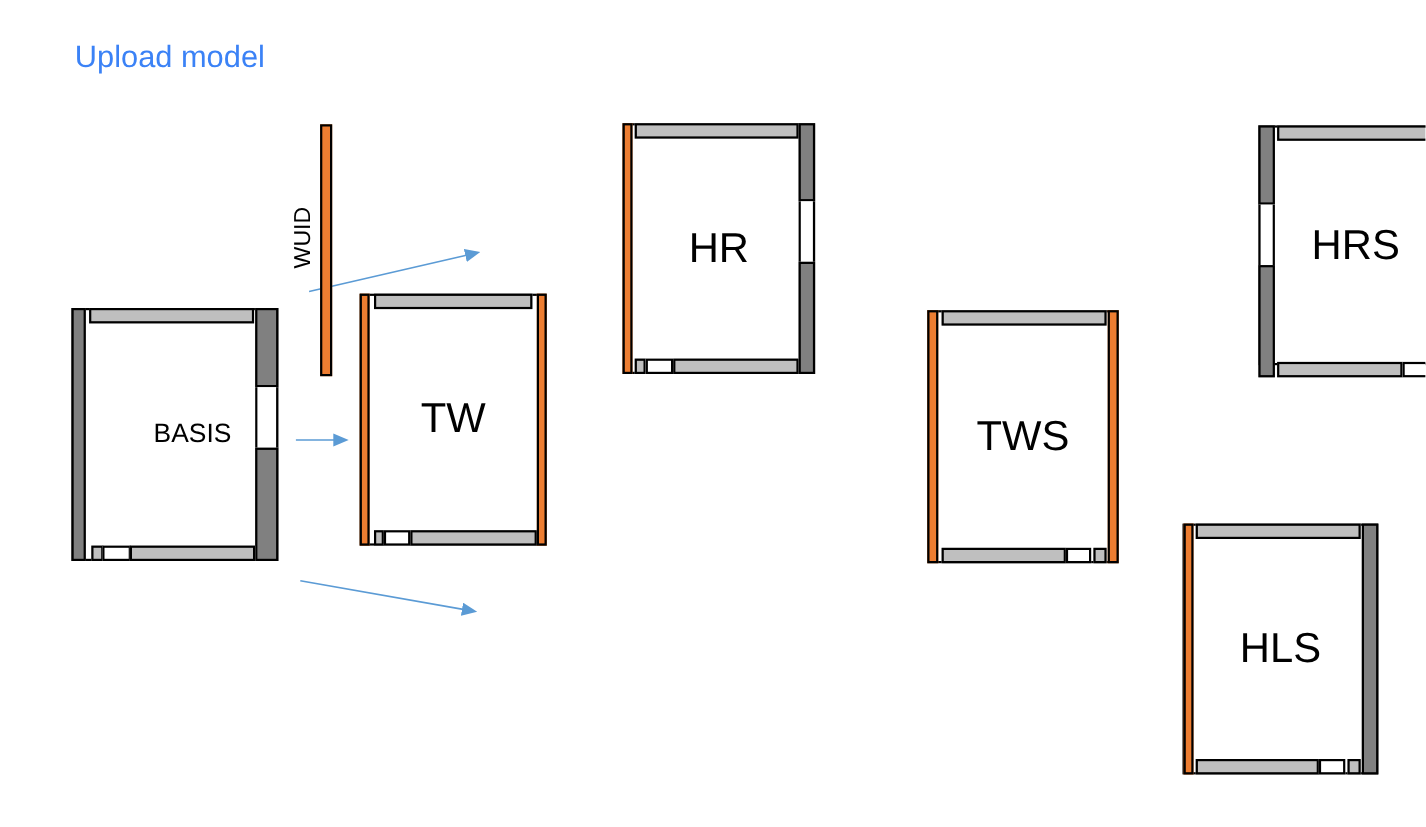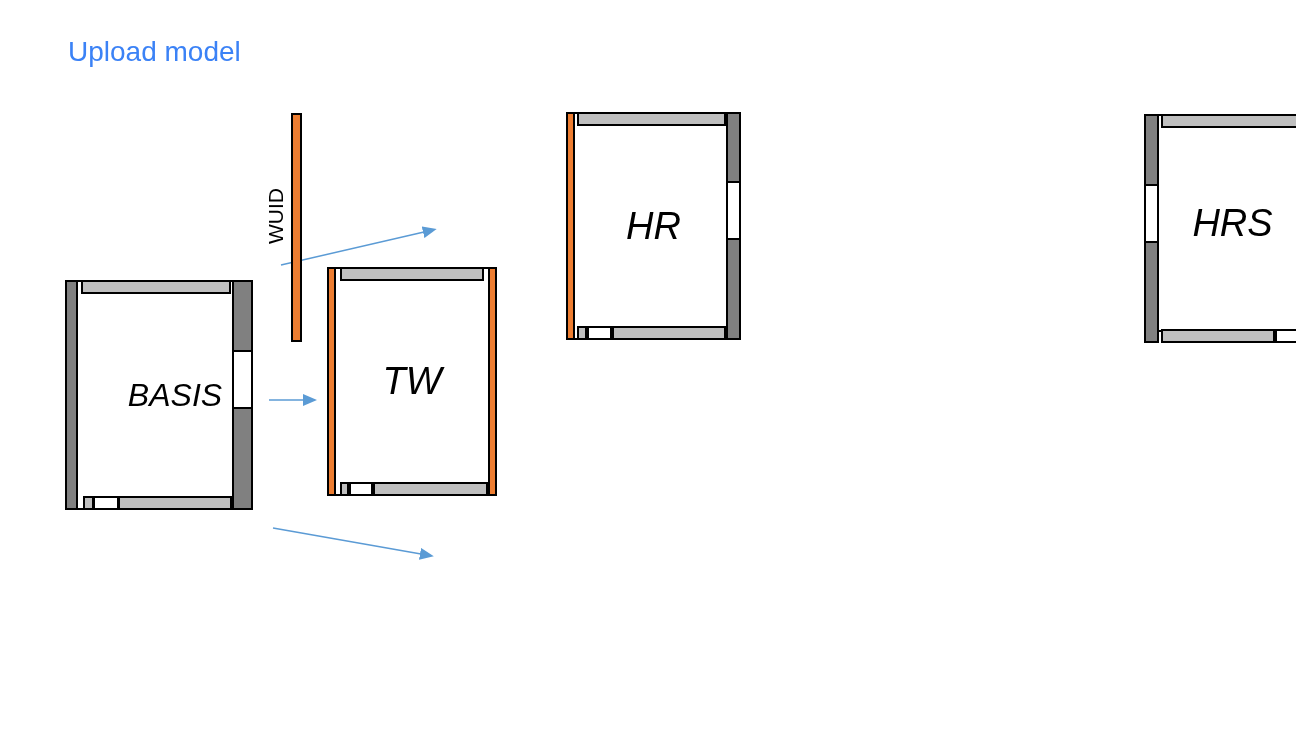--- a/index.html
+++ b/index.html
@@ -13,22 +13,22 @@
   }
   .col-header{position:absolute; font-size:28px; color:#3b82f6; white-space:nowrap;}
   .room{position:absolute;}
   .outline{position:absolute; inset:0; border:2px solid var(--outline); box-sizing:border-box;}
   .w{position:absolute; box-sizing:border-box; border:2px solid var(--outline);}
   .dark{background:var(--wall-dark);}
   .light{background:var(--wall-light);}
   .orange{background:var(--wall-new);}
   .opening{background:#fff; border-top:none; border-bottom:none;}
   .window{background:#fff;}
-  .room-label{position:absolute; inset:0; display:flex; align-items:center; justify-content:center;font-style:italic;}
-  .label-small{font-size:32px;margin-left:32px;}
+  .room-label{position:absolute; inset:0; display:flex; align-items:center; justify-content:center;}
+  .label-small{font-size:24px;margin-left:32px;}
   .label-large{font-size:38px;}
   #wuid-label{
     position:absolute; left:236px; top:204px; width:80px; height:24px;
     text-align:center; line-height:24px; font-size:21px;
     transform:rotate(-90deg);
   }
   .arrows{position:absolute; left:0; top:0; pointer-events:none;}
   .arrows line{stroke:var(--arrow); stroke-width:1.5;}
   .arrowhead{fill:var(--arrow);}
 </style>
@@ -84,28 +84,48 @@
     <div class="w dark" style="left:160px; top:0; width:15px; height:71px;"></div>
     <div class="w opening" style="left:160px; top:71px; width:15px; height:55px;"></div>
     <div class="w dark" style="left:160px; top:126px; width:15px; height:102px;"></div>
     <div class="w light" style="left:11px; top:214px; width:10px; height:14px;"></div>
     <div class="w window" style="left:21px; top:214px; width:25px; height:14px;"></div>
     <div class="w light" style="left:46px; top:214px; width:114px; height:14px;"></div>
     <div class="room-label label-large">HR</div>
   </div>
 
 
+  <div class="room" style="left:843px; top:282px; width:174px; height:230px;">
+    <div class="outline"></div>
+    <div class="w orange" style="left:0; top:0; width:10px; height:230px;"></div>
+    <div class="w orange" style="left:164px; top:0; width:10px; height:230px;"></div>
+    <div class="w light" style="left:13px; top:0; width:150px; height:14px;"></div>
+    <div class="w light" style="left:13px; top:216px; width:113px; height:14px;"></div>
+    <div class="w window" style="left:126px; top:216px; width:23px; height:14px;"></div>
+    <div class="w light" style="left:151px; top:216px; width:12px; height:14px;"></div>
+    <div class="room-label label-large">TWS</div>
+  </div>
 
   <div class="room" style="left:1144px; top:114px; width:177px; height:218px;">
     <div class="outline"></div>
     <div class="w dark" style="left:0; top:0; width:15px; height:72px;"></div>
     <div class="w opening" style="left:0; top:72px; width:15px; height:55px;"></div>
     <div class="w dark" style="left:0; top:127px; width:15px; height:102px;"></div>
     <div class="w orange" style="left:167px; top:0; width:10px; height:229px;"></div>
     <div class="w light" style="left:17px; top:0; width:149px; height:14px;"></div>
     <div class="w light" style="left:17px; top:215px; width:114px; height:14px;"></div>
     <div class="w window" style="left:131px; top:215px; width:24px; height:14px;"></div>
     <div class="w light" style="left:157px; top:215px; width:9px; height:14px;"></div>
     <div class="room-label label-large">HRS</div>
   </div>
 
+  <div class="room" style="left:1075px; top:476px; width:178px; height:228px;">
+    <div class="outline"></div>
+    <div class="w orange" style="left:1px; top:0; width:9px; height:228px;"></div>
+    <div class="w dark" style="left:163px; top:0; width:15px; height:228px;"></div>
+    <div class="w light" style="left:12px; top:0; width:150px; height:14px;"></div>
+    <div class="w light" style="left:12px; top:214px; width:112px; height:14px;"></div>
+    <div class="w window" style="left:124px; top:214px; width:24px; height:14px;"></div>
+    <div class="w light" style="left:150px; top:214px; width:12px; height:14px;"></div>
+    <div class="room-label label-large">HLS</div>
+  </div>
 
 </div>
 
 </body></html>

